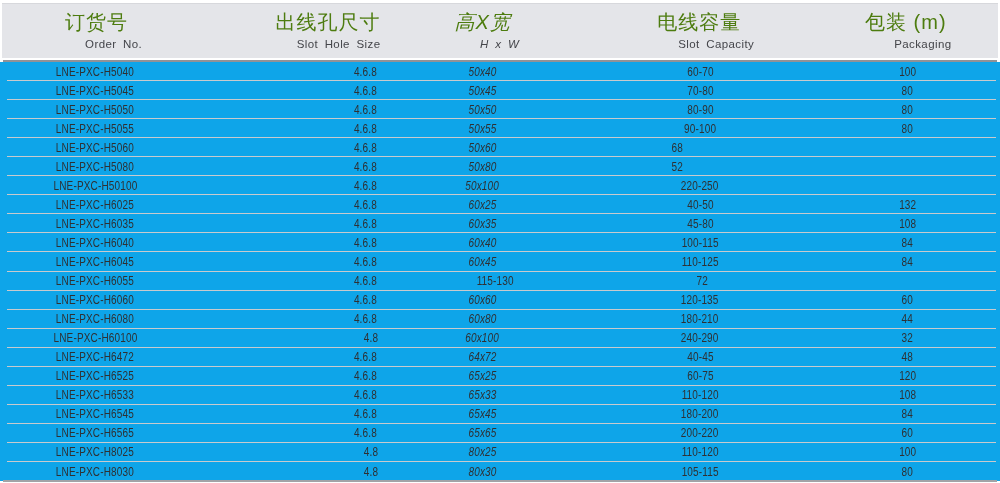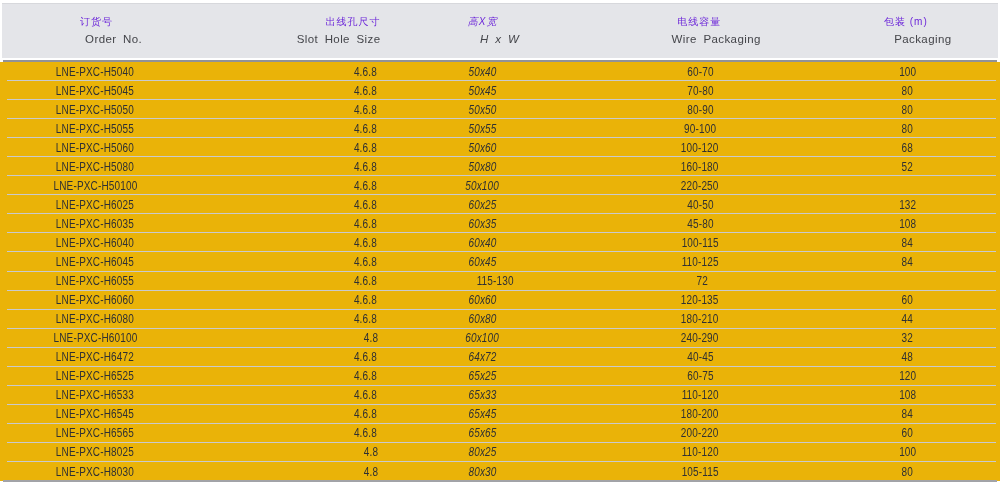--- a/index.html
+++ b/index.html
@@ -30,22 +30,22 @@
     top: 60px; left: 3px; right: 3px;
     height: 2px;
     background: #919297;
   }
   .hcell {
     text-align: center;
     line-height: 1;
   }
   .hcell .zh {
     display: block;
-    font-size: 10px;
-    color: #6d28d9;
+    font-size: 20px;
+    color: #4d7c0f;
     letter-spacing: 1px;
     margin-bottom: 7px;
   }
   .hcell .en {
     display: block;
     font-size: 11.5px;
     color: #44454a;
     letter-spacing: 0.4px;
     word-spacing: 3px;
     padding-left: 34px;
@@ -54,21 +54,21 @@
   .tbody {
     position: absolute;
     top: 62px; left: 0; right: 0;
     height: 419px;
   }
   .row {
     position: relative;
     display: flex;
     align-items: center;
     height: 19.05px;
-    background: #eab308;
+    background: #0ea5e9;
   }
   .row::after {
     content: "";
     position: absolute;
     left: 7px; right: 4px;
     bottom: 0;
     height: 1px;
     background: #c9cacd;
   }
   .row:last-child::after {
@@ -108,21 +108,21 @@
     <div class="hcell c1">
       <span class="zh">出线孔尺寸</span>
       <span class="en">Slot Hole Size</span>
     </div>
     <div class="hcell c2">
       <span class="zh">高X宽</span>
       <span class="en">H x W</span>
     </div>
     <div class="hcell c3">
       <span class="zh">电线容量</span>
-      <span class="en">Wire Packaging</span>
+      <span class="en">Slot Capacity</span>
     </div>
     <div class="hcell c4">
       <span class="zh">包装 (m)</span>
       <span class="en">Packaging</span>
     </div>
   </div>
   <div class="head-rule"></div>
 
   <div class="tbody">
       <div class="row">
@@ -150,28 +150,26 @@
       <div class="cell c0"><span class="v">LNE-PXC-H5055</span></div>
       <div class="cell c1"><span class="v">4.6.8</span></div>
       <div class="cell c2"><span class="v">50x55</span></div>
       <div class="cell c3"><span class="v">90-100</span></div>
       <div class="cell c4"><span class="v">80</span></div>
     </div>
       <div class="row">
       <div class="cell c0"><span class="v">LNE-PXC-H5060</span></div>
       <div class="cell c1"><span class="v">4.6.8</span></div>
       <div class="cell c2"><span class="v">50x60</span></div>
-      <div class="cell c3"><span class="v">100-120</span></div>
       <div class="cell c4"><span class="v">68</span></div>
     </div>
       <div class="row">
       <div class="cell c0"><span class="v">LNE-PXC-H5080</span></div>
       <div class="cell c1"><span class="v">4.6.8</span></div>
       <div class="cell c2"><span class="v">50x80</span></div>
-      <div class="cell c3"><span class="v">160-180</span></div>
       <div class="cell c4"><span class="v">52</span></div>
     </div>
       <div class="row">
       <div class="cell c0"><span class="v">LNE-PXC-H50100</span></div>
       <div class="cell c1"><span class="v">4.6.8</span></div>
       <div class="cell c2"><span class="v">50x100</span></div>
       <div class="cell c3"><span class="v">220-250</span></div>
     </div>
       <div class="row">
       <div class="cell c0"><span class="v">LNE-PXC-H6025</span></div>

